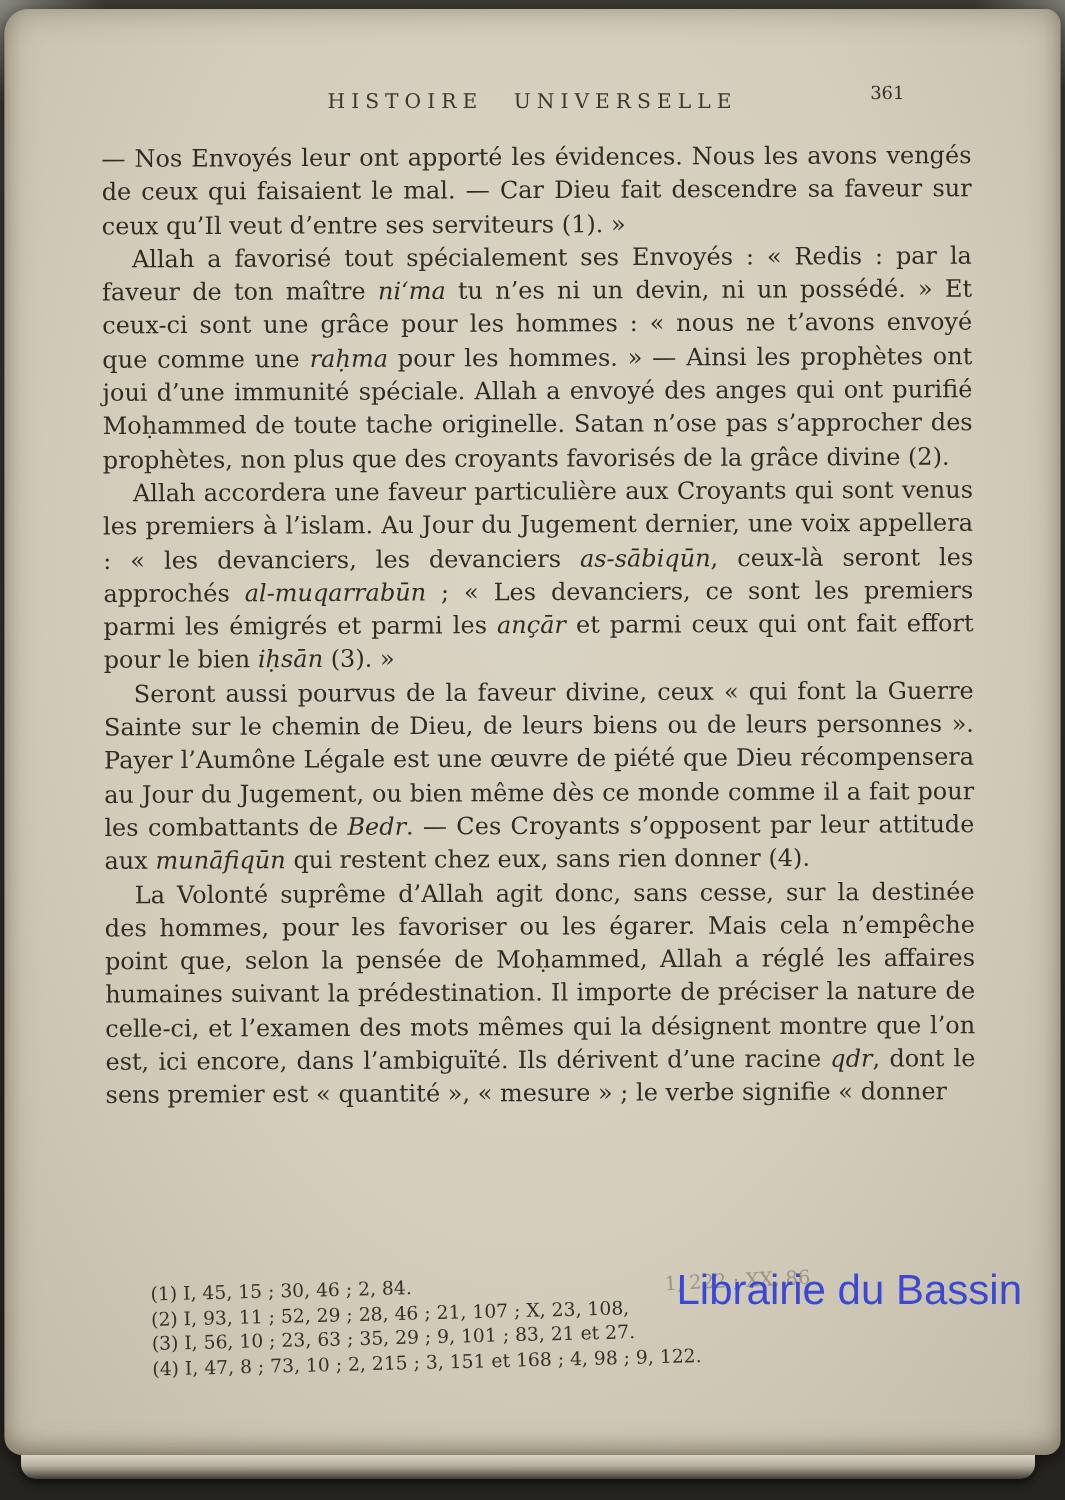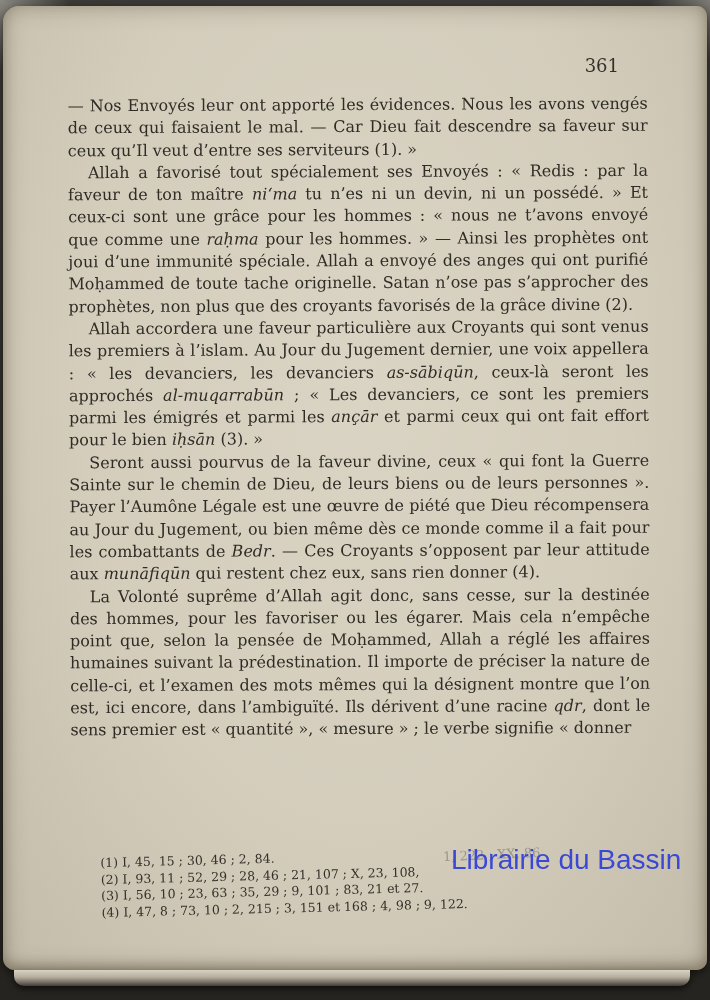--- a/index.html
+++ b/index.html
@@ -21,21 +21,21 @@
     position:absolute; left:14px; right:20px; bottom:14px; height:16px;
     border-radius:0 0 10px 10px;
     background: linear-gradient(#d8d2c2 0%, #b5ae9d 45%, #6d685e 80%, #403d37 100%);
     box-shadow: 0 3px 6px rgba(0,0,0,.6);
   }
   .running-head {
     position:absolute; top:54px; left:0; right:0; text-align:center;
     font-size:13.5px; letter-spacing:4px; word-spacing:12px; color:#3a372f;
   }
   .page-number {
-    position:absolute; top:49px; right:88px; font-size:18px; color:#33302a;text-align:right;
+    position:absolute; top:49px; right:104px; font-size:12px; color:#33302a;text-align:right;
   }
   .body-text {
     position:absolute; top:88px; left:66px; width:580px;
     font-size:16px; line-height:22.3px; color:#2f2c25;
     text-align:justify; transform:rotate(-0.25deg);
   }
   .para { margin:0; }
   .para.indent { text-indent:20px; }
   .footnotes {
     position:absolute; left:98px; top:849px; width:540px;
@@ -52,20 +52,21 @@
     position:absolute; top:838px; left:448px;
     font-family:"Liberation Sans", sans-serif;
     font-size:28px; opacity:.92; white-space:nowrap; z-index:5;text-align:right;
   }
 </style>
 </head>
 <body>
 
 <div class="photo">
   <div class="page">
+    <div class="running-head">HISTOIRE UNIVERSELLE</div>
     <div class="page-number">361</div>
     <div class="body-text" id="body-paragraphs">
         <p class="para"><span>— Nos Envoyés leur ont apporté les évidences. Nous les avons vengés de ceux qui faisaient le mal. — Car Dieu fait descendre sa faveur sur ceux qu’Il veut d’entre ses serviteurs (1). »</span></p>
         <p class="para indent"><span>Allah a favorisé tout spécialement ses Envoyés : « Redis : par la faveur de ton maître </span><i>ni‘ma</i><span> tu n’es ni un devin, ni un possédé. » Et ceux-ci sont une grâce pour les hommes : « nous ne t’avons envoyé que comme une </span><i>raḥma</i><span> pour les hommes. » — Ainsi les prophètes ont joui d’une immunité spéciale. Allah a envoyé des anges qui ont purifié Moḥammed de toute tache originelle. Satan n’ose pas s’approcher des prophètes, non plus que des croyants favorisés de la grâce divine (2).</span></p>
         <p class="para indent"><span>Allah accordera une faveur particulière aux Croyants qui sont venus les premiers à l’islam. Au Jour du Jugement dernier, une voix appellera : « les devanciers, les devanciers </span><i>as-sābiqūn</i><span>, ceux-là seront les approchés </span><i>al-muqarrabūn</i><span> ; « Les devanciers, ce sont les premiers parmi les émigrés et parmi les </span><i>ançār</i><span> et parmi ceux qui ont fait effort pour le bien </span><i>iḥsān</i><span> (3). »</span></p>
         <p class="para indent"><span>Seront aussi pourvus de la faveur divine, ceux « qui font la Guerre Sainte sur le chemin de Dieu, de leurs biens ou de leurs personnes ». Payer l’Aumône Légale est une œuvre de piété que Dieu récompensera au Jour du Jugement, ou bien même dès ce monde comme il a fait pour les combattants de </span><i>Bedr</i><span>. — Ces Croyants s’opposent par leur attitude aux </span><i>munāfiqūn</i><span> qui restent chez eux, sans rien donner (4).</span></p>
         <p class="para indent"><span>La Volonté suprême d’Allah agit donc, sans cesse, sur la destinée des hommes, pour les favoriser ou les égarer. Mais cela n’empêche point que, selon la pensée de Moḥammed, Allah a réglé les affaires humaines suivant la prédestination. Il importe de préciser la nature de celle-ci, et l’examen des mots mêmes qui la désignent montre que l’on est, ici encore, dans l’ambiguïté. Ils dérivent d’une racine </span><i>qdr</i><span>, dont le sens premier est « quantité », « mesure » ; le verbe signifie « donner</span></p>
       </div>
     <div class="ghost-line">1, 222 ; XX, 86</div>
     <div class="footnotes" id="footnotes">

